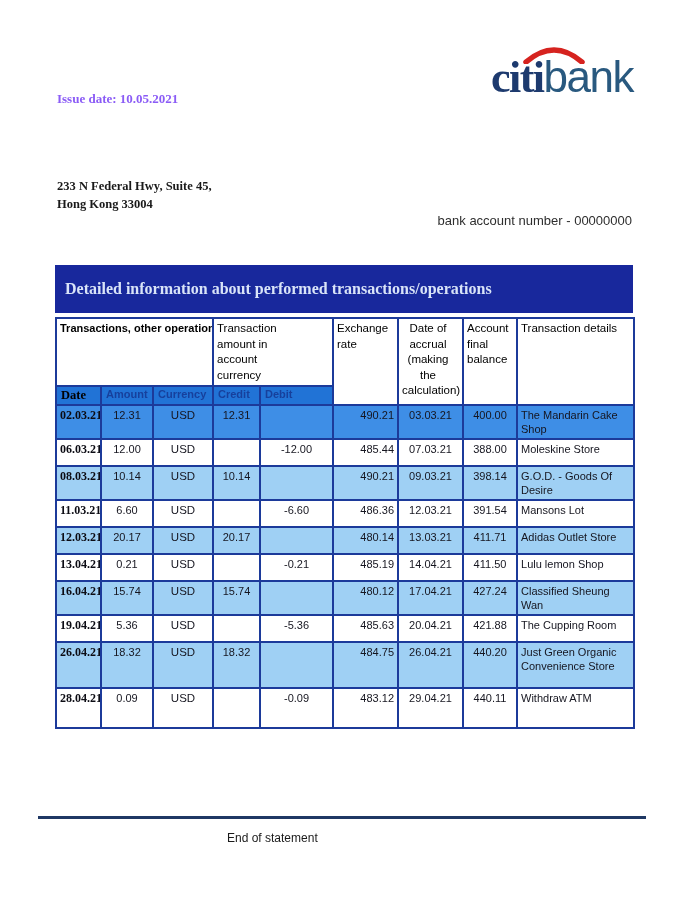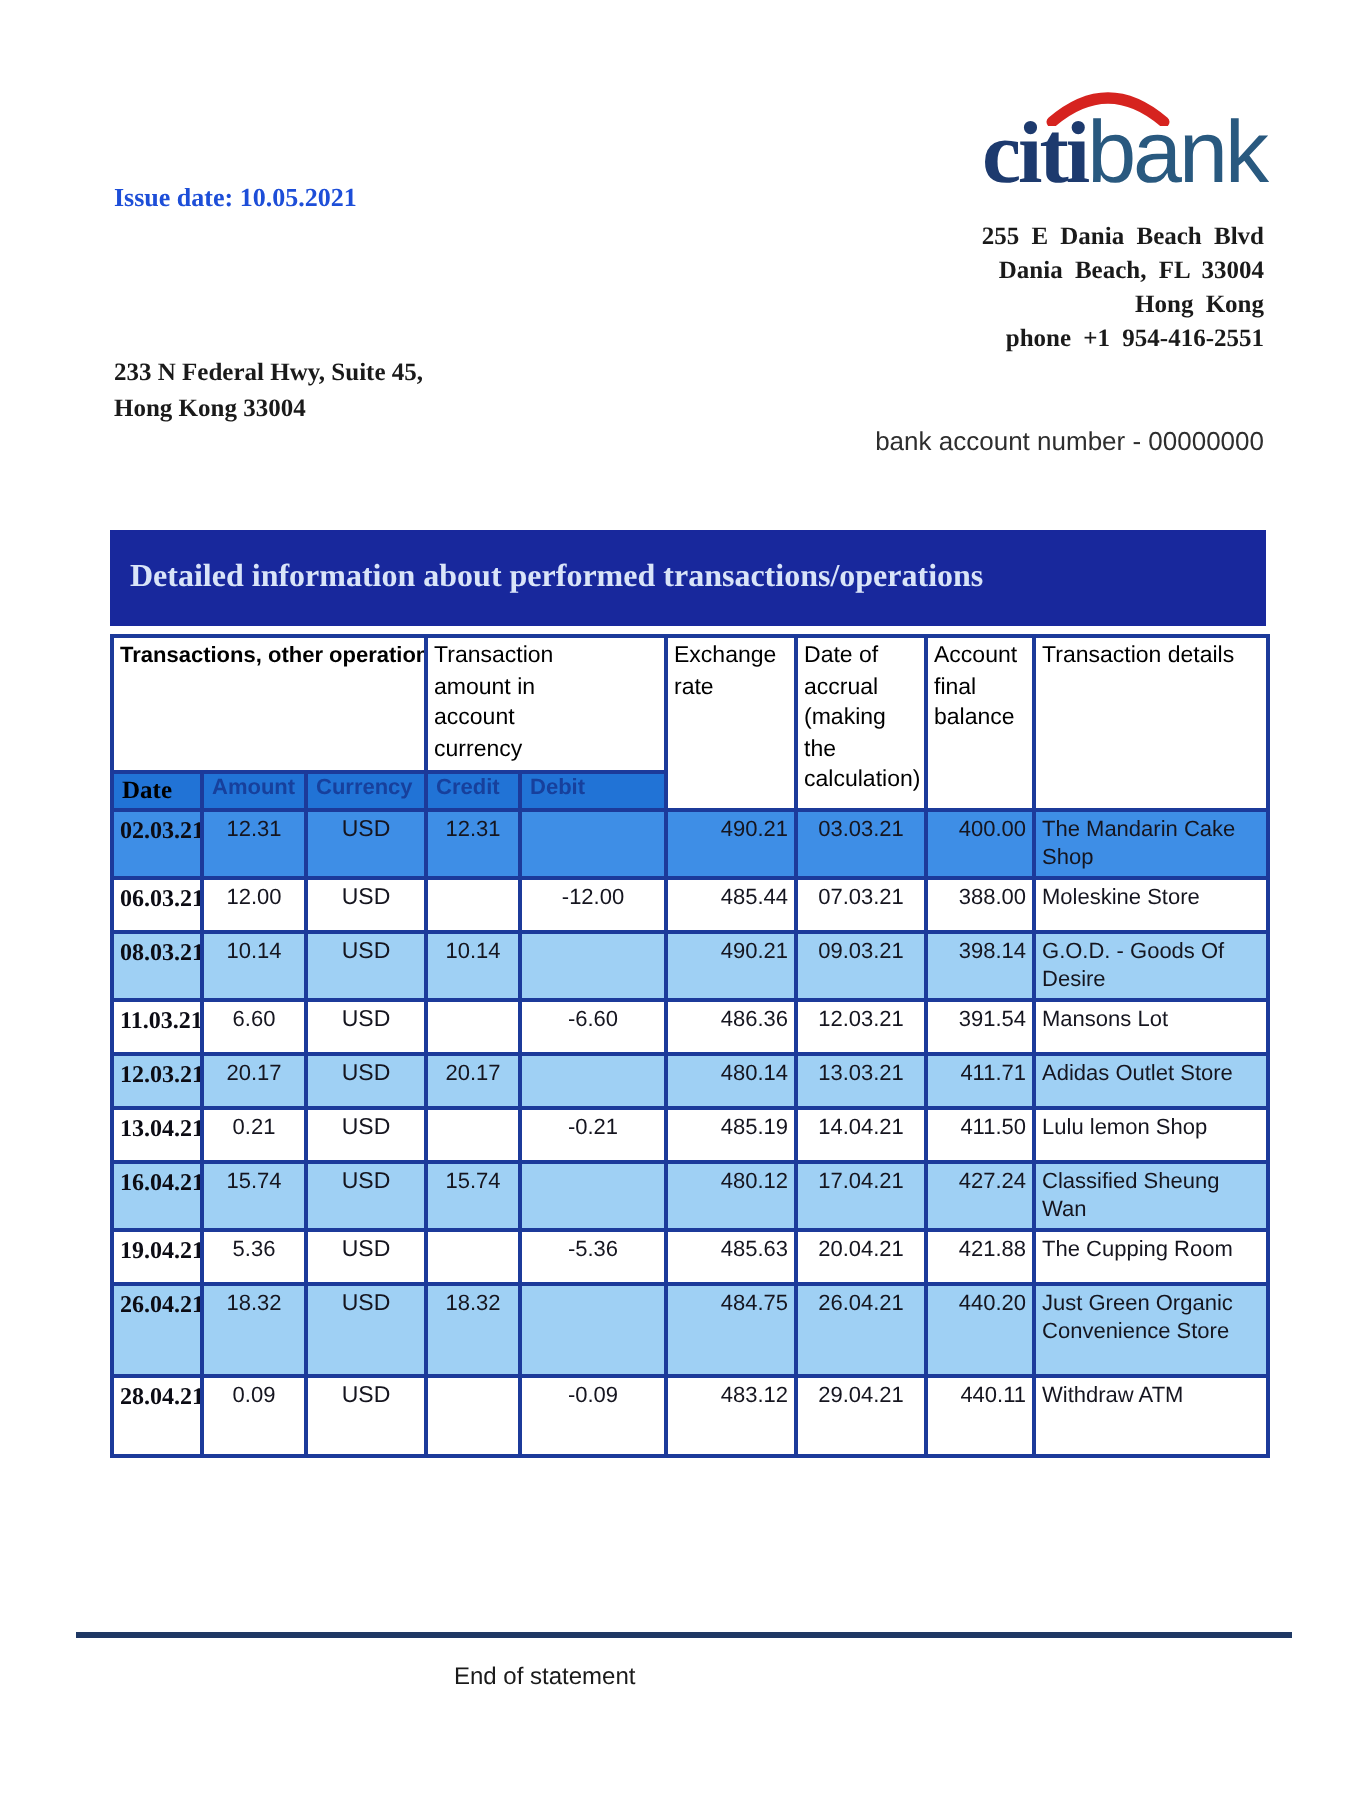--- a/index.html
+++ b/index.html
@@ -21,21 +21,21 @@
     width:686px;height:899px;
     background:#ffffff;
     margin:0 auto;
     font-family:"Liberation Sans",sans-serif;
     color:#111;
     overflow:hidden;
   }
   .issue-date{
     position:absolute;top:91px;left:57px;
     font:bold 13px "Liberation Serif",serif;
-    color:#1d4ed8;
+    color:#8b5cf6;
   }
   
   .logo{
     position:absolute;top:53px;right:53px;
     font-size:44px;line-height:48px;letter-spacing:-1.5px;
     white-space:nowrap;
   }
   .logo .citi{font-weight:bold;color:var(--citi-navy);position:relative;font-family:Liberation Serif, serif;}
   .logo .bank{font-weight:normal;color:var(--bank-blue);}
   .logo-arc{
@@ -76,42 +76,42 @@
     overflow:hidden;
   }
   tr.ghead td{
     background:#fff;color:#000;
     font-size:11.5px;line-height:15.5px;height:65px;
     font-weight:normal;text-align:left;
   }
   tr.ghead td.g-trans{font-weight:bold;font-size:11px;white-space:nowrap;}
   .w-amt{max-width:66px;}
   .w-ex{max-width:56px;}
-  .w-acc{max-width:52px;}
+  .w-acc{max-width:52px;text-align:center;}
   .w-bal{max-width:46px;}
   tr.shead th{
     background:var(--subheader-bg);
     color:var(--subheader-text);
     font-weight:bold;text-align:left;
     font-size:11px;height:17px;padding:1px 4px;
   }
   tr.shead th.h-date{
     color:#000;font:bold 12.5px "Liberation Serif",serif;
   }
   tbody tr td{height:27px;line-height:14px;color:#15151f;background:#fff;}
   tbody tr.blue td{background:var(--row-highlight);}
   tbody tr.light td{background:var(--row-alt);}
   tbody tr:nth-child(9) td{height:46px;}
   tbody tr:nth-child(10) td{height:40px;}
   td.c-date{font:bold 12px "Liberation Serif",serif;color:#0c0c14;}
   td.c-amount,td.c-credit,td.c-debit{text-align:center;padding-right:3px;}
   td.c-currency{text-align:center;font-size:11.5px;}
   td.c-rate{text-align:right;padding-right:13px;}
   td.c-accrual{text-align:center;}
-  td.c-balance{text-align:right;padding-right:3px;}
+  td.c-balance{text-align:center;padding-right:3px;}
   td.c-details{text-align:left;padding-left:4px;}
   .bottom-rule{
     position:absolute;top:816px;left:38px;width:608px;height:3px;
     background:#1f3864;
   }
   .end-note{
     position:absolute;top:831px;left:227px;
     font-size:12px;color:#1a1a1a;
   }
   .watermark{
@@ -129,26 +129,20 @@
 <div class="page">
 
   <div class="issue-date">Issue date: 10.05.2021</div>
 
   <div class="logo">
     <span class="citi"><svg class="logo-arc" viewBox="0 0 62 17" xmlns="http://www.w3.org/2000/svg">
           <path d="M3 15 Q31 -9 59 15" fill="none" stroke="#d6231f" stroke-width="5.5" stroke-linecap="round"></path>
         </svg><span>citi</span></span><span class="bank">bank</span>
   </div>
 
-  <div class="bank-address">
-    <div>255 E Dania Beach Blvd</div>
-    <div>Dania Beach, FL 33004</div>
-    <div>Hong Kong</div>
-    <div>phone +1 954-416-2551</div>
-  </div>
 
   <div class="customer">
     <div>233 N Federal Hwy, Suite 45,</div>
     <div>Hong Kong 33004</div>
   </div>
 
   <div class="account-line">bank account number - 00000000</div>
 
   <div class="banner">
     <span>Detailed information about performed transactions/operations</span>

